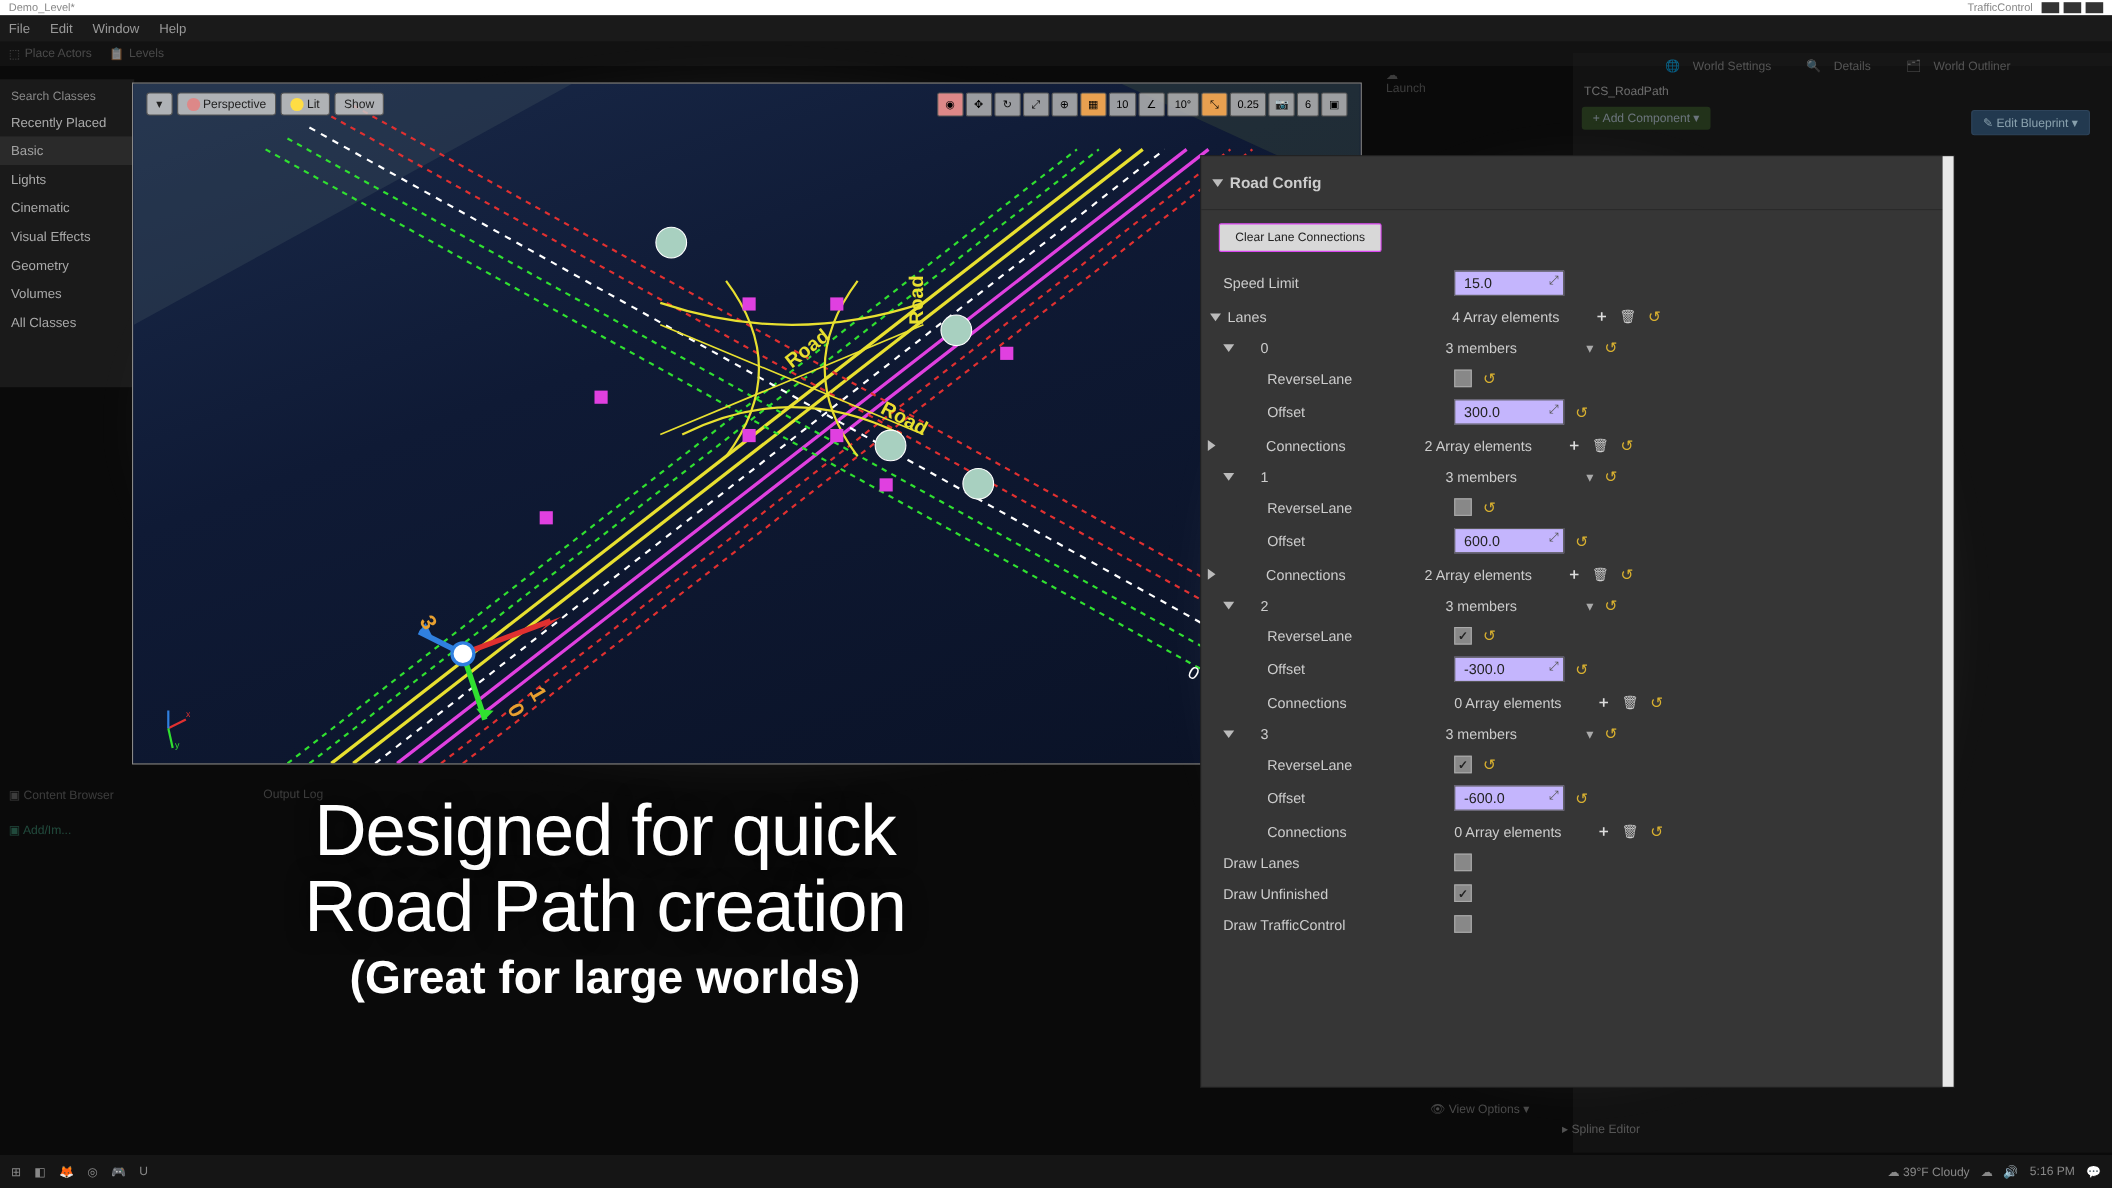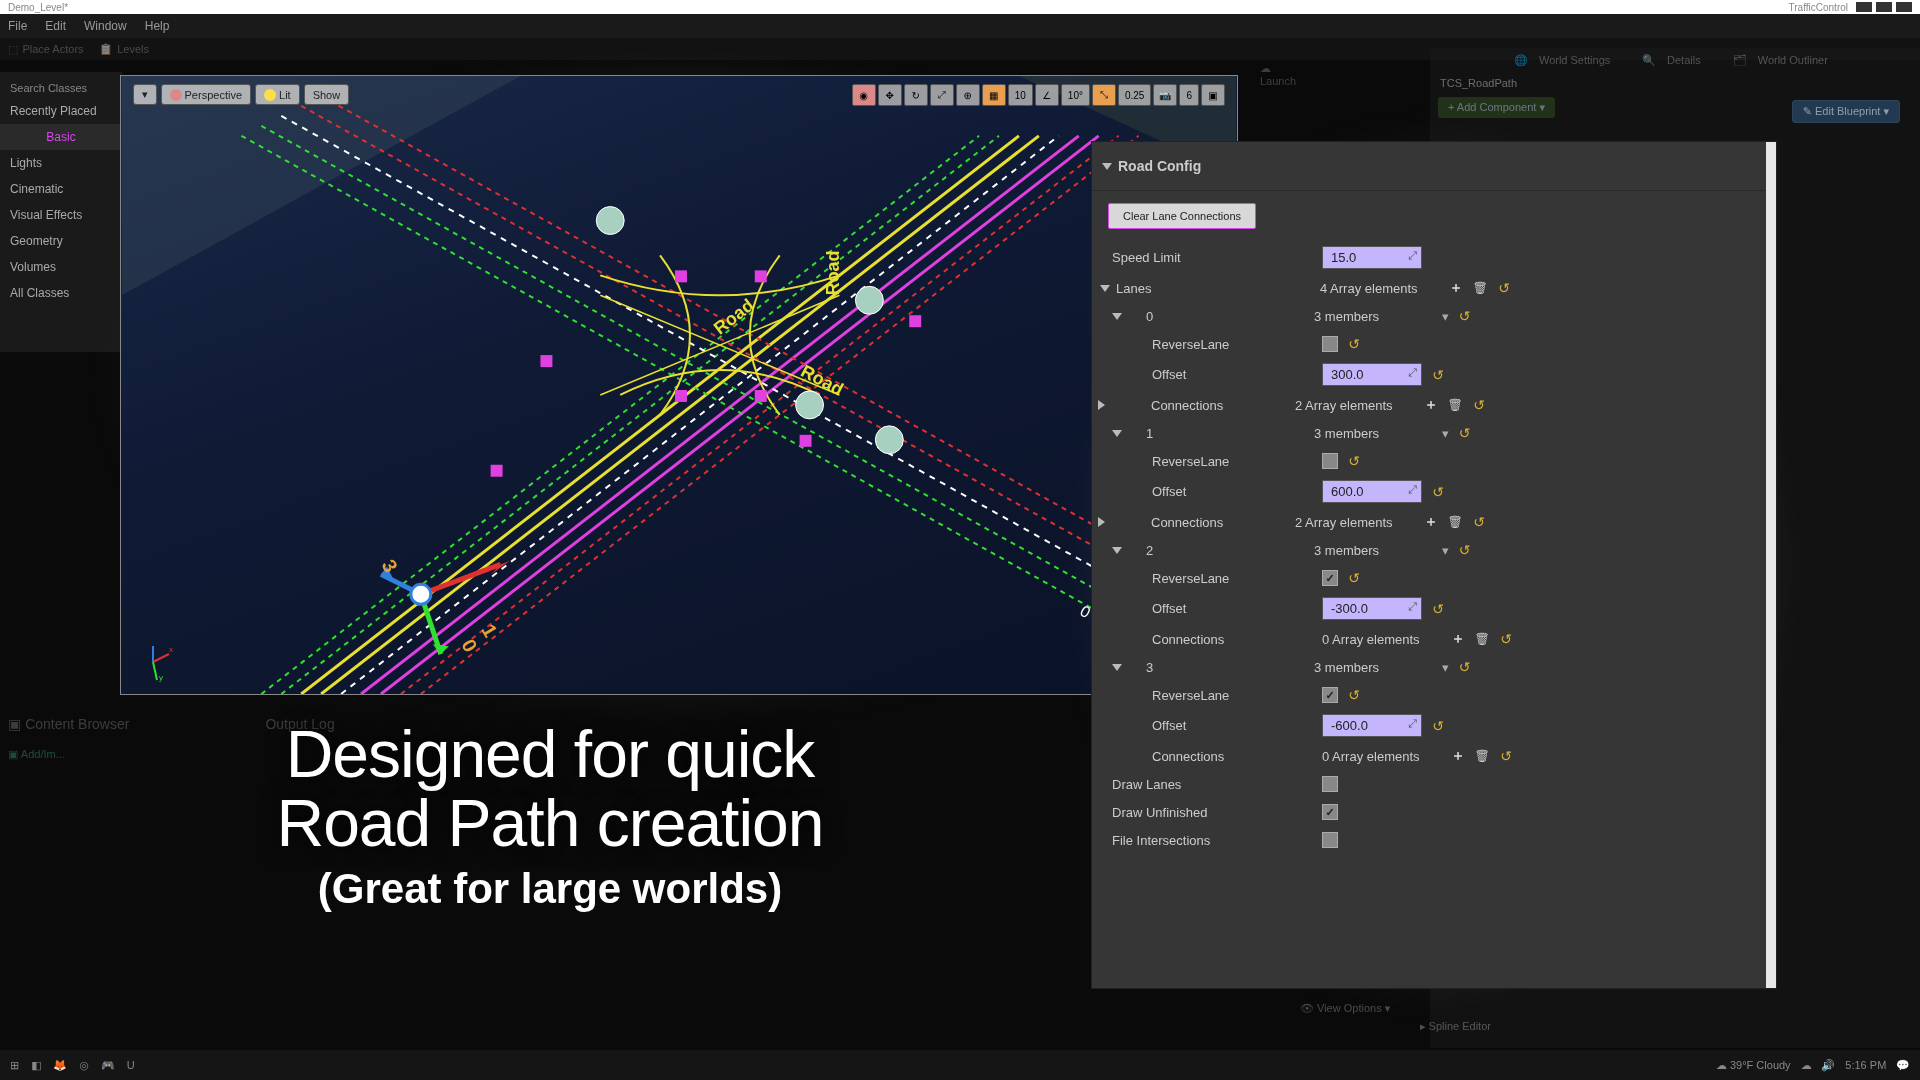--- a/index.html
+++ b/index.html
@@ -14,21 +14,21 @@
 .menubar { height: 24px; background: #1a1a1a; display: flex; align-items: center; padding: 0 8px; gap: 18px; color: #999; font-size: 12px; }
 .menubar span { cursor: pointer; }
 
 .toolbar { height: 22px; background: #1a1a1a; display: flex; align-items: center; padding: 0 8px; gap: 16px; color: #888; font-size: 11px; opacity: 0.5; }
 .toolbar-btn { display: flex; align-items: center; gap: 4px; }
 
 
 .classlist { width: 122px; background: #1a1a1a; padding: 6px 0; }
 .classlist-header { padding: 4px 10px; color: #888; font-size: 11px; }
 .classlist-item { padding: 6px 10px; color: #aaa; font-size: 12px; cursor: pointer; }
-.classlist-item.active { background: #2a2a2a; color: #d946ef; text-align: center; }
+.classlist-item.active { background: #2a2a2a; color: #a3a3a3; }
 
 
 .viewport-wrap { position: absolute; left: 120px; top: 75px; width: 1118px; height: 620px; }
 .viewport-glow { position: absolute; inset: -16px; background: radial-gradient(ellipse at center, rgba(255,255,255,0.25) 40%, transparent 70%); filter: blur(20px); z-index: 1; }
 .viewport { position: absolute; inset: 0; background: linear-gradient(160deg, #1a2a4a 0%, #0f1a35 40%, #0a1226 100%); border: 1px solid #888; z-index: 2; overflow: hidden; }
 .viewport-toolbar { position: absolute; top: 8px; left: 12px; display: flex; gap: 4px; z-index: 5; }
 .vt-btn { background: rgba(200,200,200,0.85); color: #222; border: 1px solid #555; padding: 3px 8px; font-size: 11px; border-radius: 3px; display: flex; align-items: center; gap: 3px; }
 .vt-icon { width: 12px; height: 12px; border-radius: 50%; }
 .viewport-toolbar-right { position: absolute; top: 8px; right: 12px; display: flex; gap: 2px; z-index: 5; }
 .vtr-btn { background: rgba(180,180,180,0.85); width: 24px; height: 22px; border: 1px solid #555; border-radius: 2px; display: flex; align-items: center; justify-content: center; font-size: 10px; }
@@ -68,21 +68,21 @@
 .numbox::after { content: '⤢'; position: absolute; right: 4px; top: 2px; color: #555; font-size: 11px; }
 .checkbox { width: 16px; height: 16px; background: #888; border: 1px solid #aaa; display: inline-flex; align-items: center; justify-content: center; font-size: 11px; color: #222; }
 .checkbox.checked::after { content: '✓'; font-weight: bold; }
 .icon-btn { width: 16px; height: 16px; display: inline-flex; align-items: center; justify-content: center; cursor: pointer; color: #ccc; font-size: 14px; }
 .reset-icon { color: #d8b030; }
 .plus-icon { color: #ddd; font-weight: bold; }
 .trash-icon { color: #ccc; font-size: 12px; }
 .arr-text { color: #ccc; min-width: 120px; }
 
 
-.bottom-tabs { position: absolute; left: 8px; top: 716px; display: flex; gap: 16px; color: #888; font-size: 14px; opacity: 0.4; }
+.bottom-tabs { position: absolute; left: 8px; top: 716px; display: flex; gap: 16px; color: #888; font-size: 11px; opacity: 0.4; }
 .taskbar { position: absolute; bottom: 0; left: 0; right: 0; height: 30px; background: #151515; display: flex; align-items: center; padding: 0 10px; gap: 12px; color: #888; font-size: 11px; }
 .taskbar .right { margin-left: auto; display: flex; gap: 10px; align-items: center; }
 .launch-area { position: absolute; left: 1260px; top: 62px; color: #888; font-size: 11px; opacity: 0.4; }
 </style>
 </head>
 <body>
 
 <div class="titlebar">
   <span>Demo_Level*</span>
   <div class="titlebar-right">
@@ -416,21 +416,21 @@
         <span class="checkbox"></span>
       </div>
   </div>
   <div class="prop-row">
     <div class="label">Draw Unfinished</div>
     <div class="val">
         <span class="checkbox checked"></span>
       </div>
   </div>
   <div class="prop-row">
-    <div class="label">File Intersections</div>
+    <div class="label">Draw TrafficControl</div>
     <div class="val">
         <span class="checkbox"></span>
       </div>
   </div>
 </div>
 
 <div style="position:absolute; left:1300px; top:1002px; color:#888; font-size:11px; opacity:0.5">👁 View Options ▾</div>
 <div style="position:absolute; left:1420px; top:1020px; color:#999; font-size:11px; opacity:0.5">▸ <span>Spline Editor</span></div>
 
 <div class="bottom-tabs">

